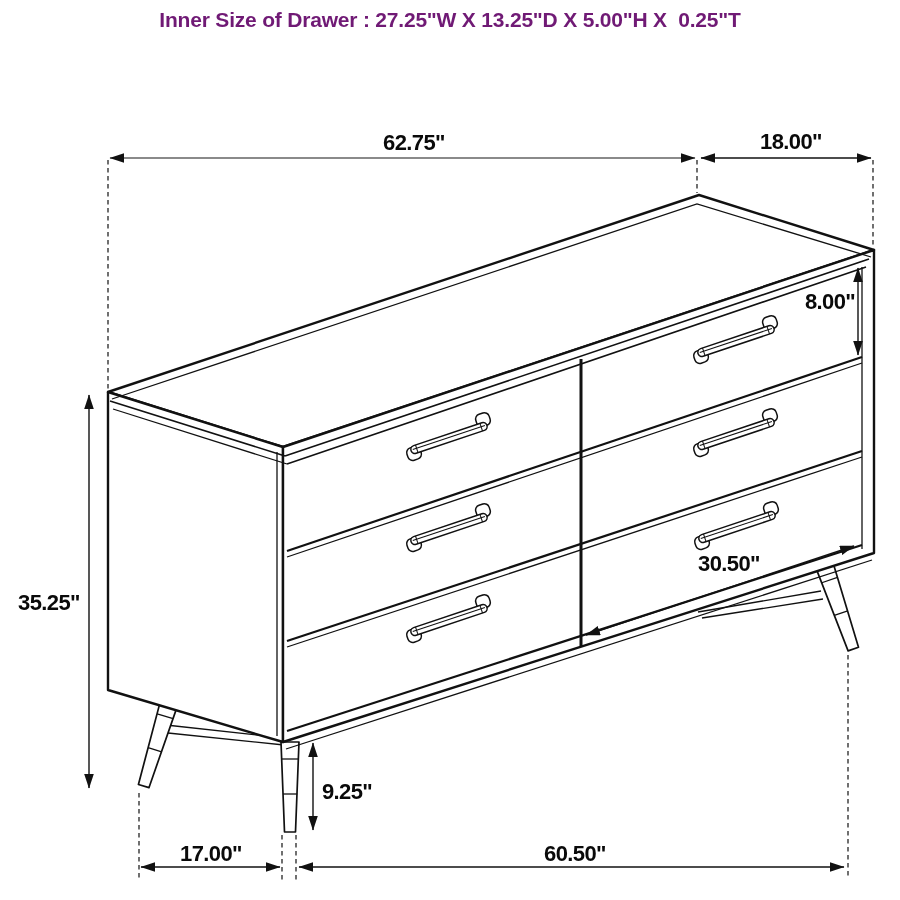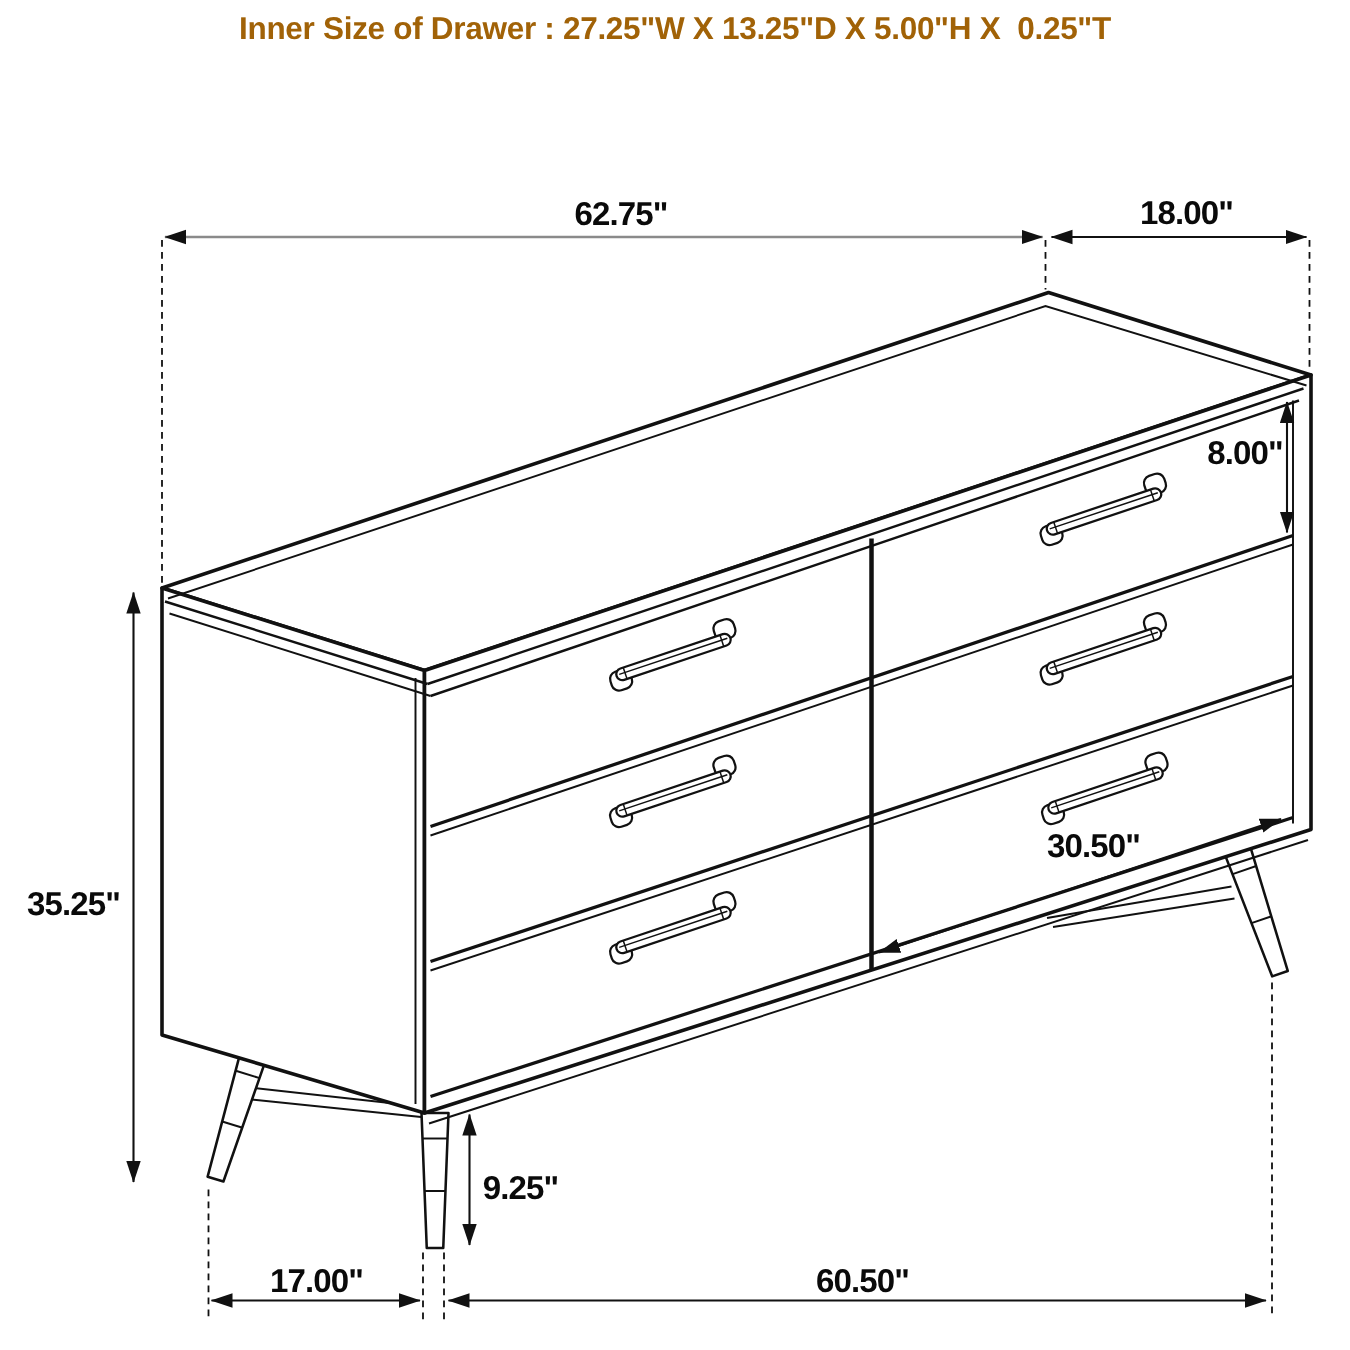--- a/index.html
+++ b/index.html
@@ -1,19 +1,19 @@
 <!DOCTYPE html>
 <html><head>
 <meta charset="utf-8">
 <style>
   html,body{margin:0;padding:0;background:#ffffff;}
   .canvas{position:relative;width:900px;height:900px;background:#ffffff;overflow:hidden;
           font-family:"Liberation Sans",sans-serif;}
   .title{position:absolute;top:8px;left:0;width:900px;text-align:center;
-         font-weight:bold;font-size:21px;color:#a16207;white-space:pre;letter-spacing:-0.2px;}
+         font-weight:bold;font-size:21px;color:#701a75;white-space:pre;letter-spacing:-0.2px;}
   svg{position:absolute;top:0;left:0;}
   .face{fill:#ffffff;stroke:#111111;stroke-width:2.4;stroke-linejoin:round;}
   .ln{stroke:#111111;fill:none;}
   .thin{stroke-width:1.3;}
   .med{stroke-width:1.6;}
   .thick{stroke-width:2.2;}
   .dash{stroke:#111111;stroke-width:1.2;stroke-dasharray:4.5 3.5;fill:none;}
   .dim{stroke:#111111;stroke-width:1.4;fill:none;}
   .dimgray{stroke:#8a8a8a;stroke-width:1.8;fill:none;}
   .dimtext{font-family:"Liberation Sans",sans-serif;font-weight:bold;font-size:22px;

